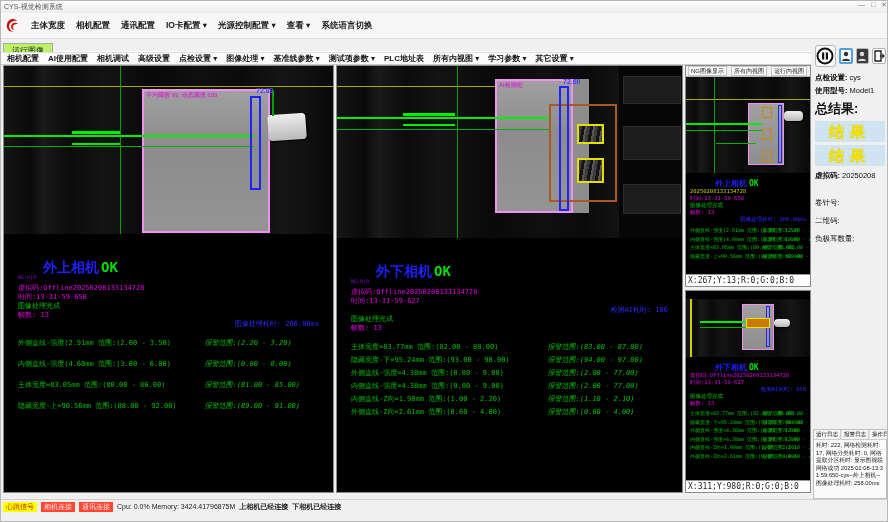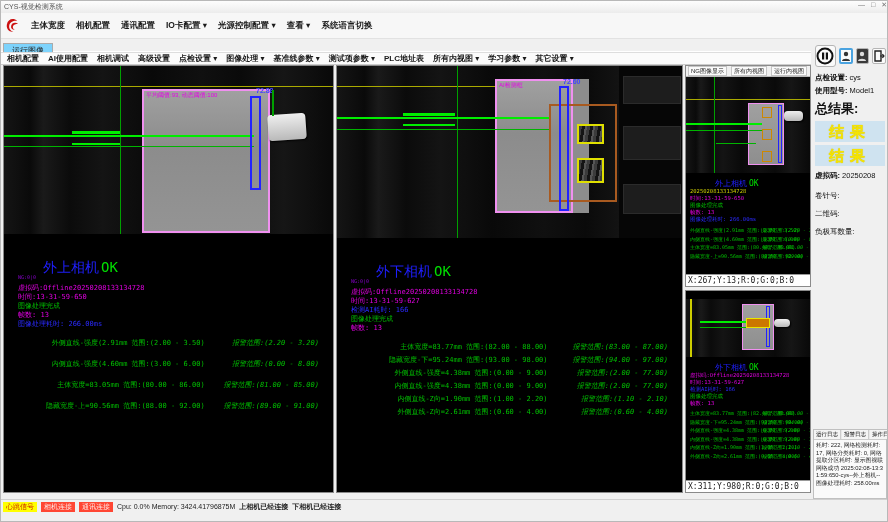--- a/index.html
+++ b/index.html
@@ -12,21 +12,21 @@
   .win-ctrls { position:absolute; right:2px; top:0; display:flex; gap:6px; font-size:7px; color:#777; }
   .win-ctrls span { cursor:default; }
 
   
   .menubar { position:absolute; left:0; top:12px; width:888px; height:26px; background:#f7f7f7; display:flex; align-items:center; gap:11px; padding-left:4px; border-bottom:1px solid #e2e2e2; }
   .logo { width:15px; height:17px; flex:0 0 auto; }
   .menubar .mi { font-size:8.5px; font-weight:bold; color:#1a1a1a; cursor:default; white-space:nowrap; }
 
   
   .tabrow { position:absolute; left:0; top:38px; width:810px; height:13px; background:#f0f0f0; border-bottom:1px solid #fff; }
-  .tab { display:inline-block; margin-left:2px; padding:1px 8px 0; font-size:8px; color:#222; background:#7dd3fc; border:1px solid #aaa; border-bottom:none; height:13px; }
+  .tab { display:inline-block; margin-left:2px; padding:1px 8px 0; font-size:8px; color:#222; background:#bef264; border:1px solid #aaa; border-bottom:none; height:13px; }
 
   
   .toolbar { position:absolute; left:0; top:51px; width:810px; height:13px; background:#fbfbfb; border-top:1px solid #ddd; border-bottom:1px solid #ccc; display:flex; align-items:center; gap:9px; padding-left:6px; }
   .toolbar .ti { font-size:8px; font-weight:bold; color:#1a1a1a; white-space:nowrap; cursor:default; }
 
   
   .view { position:absolute; background:#000; border:1px solid #8a8a8a; display:flex; flex-direction:column; }
   .view-left  { left:2px;   top:64px; width:331px; height:428px; }
   .view-center{ left:335px; top:64px; width:347px; height:428px; }
   .view-rtop  { left:684px; top:64px; width:126px; height:222px; }
@@ -50,27 +50,27 @@
   .vline-g { background:#00a000; }
   .bluerect { border:2px solid #2222ff; }
   .orangerect { border:2px solid #a85a20; }
   .yellowrect { border:2px solid #e0e000; background:repeating-linear-gradient(100deg,#3c3c3c 0 3px,#141414 3px 6px,#565656 6px 8px); }
   .connector { background:linear-gradient(180deg,#efefef,#b9b9b9); border-radius:4px; box-shadow:1px 1px 2px #000; }
   .machinery { background:#060606; }
   .mach-block { background:#1d1d1d; border:1px solid #2b2b2b; }
 
   
   .result { flex:1; padding:26px 14px 0; overflow:hidden; font-family:"DejaVu Sans Mono",monospace; }
-  .res-head { font-size:14px; font-weight:normal; color:#1f1fff; line-height:14px;padding-left:25px; }
+  .res-head { font-size:14px; font-weight:bold; color:#1f1fff; line-height:14px;padding-left:25px; }
   .res-head .ok { color:#00e000; margin-left:2px; }
   .res-ng { font-size:5px; color:#8800cc; line-height:6px; margin-bottom:4px; }
   .rl { font-size:7px; line-height:9px; white-space:nowrap; }
-  .rl.m { color:#e000e0; } .rl.g { color:#00c000; } .rl.b { color:#2a2aff; }
+  .rl.m { color:#e000e0; } .rl.g { color:#00c000; } .rl.b { color:#2a2aff;text-align:right; }
   .mrows { margin-top:10px; }
-  .mrow { display:flex; font-size:7px; color:#00c000; line-height:9px; margin-bottom:12px; white-space:nowrap;text-align:right; }
+  .mrow { display:flex; font-size:7px; color:#00c000; line-height:9px; margin-bottom:12px; white-space:nowrap; }
   .view-center .mrow { margin-bottom:4px; }
   .mrow .c1 { width:62%; } .mrow .c2 { width:38%;font-style:italic; }
 
   .result.mini { padding:6px 4px 0; }
   .result.mini .res-head { font-size:8px; line-height:9px; }
   .result.mini .rl { font-size:5.5px; line-height:7px; }
   .rl.y { color:#cccc00; }
   .result.mini .mrow { font-size:5px; line-height:6.5px; margin-bottom:2px; }
 
   .coordbar { height:12px; background:#fff; border-top:1px solid #999; font-family:"DejaVu Sans Mono",monospace; font-size:8px; color:#222; line-height:11px; padding-left:2px; }
@@ -377,21 +377,21 @@
           <path d="M7 6 h4 M9.4 4.2 L11 6 L9.4 7.8" fill="none" stroke="#222" stroke-width="1.2"></path>
         </svg>
       </div>
     </div>
     <div class="srow"><b>点检设置:</b> <span>cys</span></div>
     <div class="srow"><b>使用型号:</b> <span>Model1</span></div>
     <div class="total">总结果:</div>
     <div class="resblock">结果</div>
     <div class="resblock">结果</div>
     <div class="srow"><b>虚拟码:</b> <span>20250208</span></div>
-    <div class="srow" style="margin-top:7px;">卷针号:</div>
+    <div class="srow" style="margin-top:14px;">卷针号:</div>
     <div class="srow" style="margin-top:5px;">二维码:</div>
     <div class="srow" style="margin-top:5px;">负极耳数量:</div>
 
     <div class="logpanel">
       <div class="logtabs">
         <span>运行日志</span>
         <span>报警日志</span>
         <span>操作日志</span>
       </div>
       <div class="logtext">耗时: 222, 网络检测耗时: 17, 网络分类耗时: 0, 网络提取分区耗时: 显示图视联网络成功 2025:02:08-13:31:59:650-cys--外上相机--图像处理耗时: 258.00ms</div>

